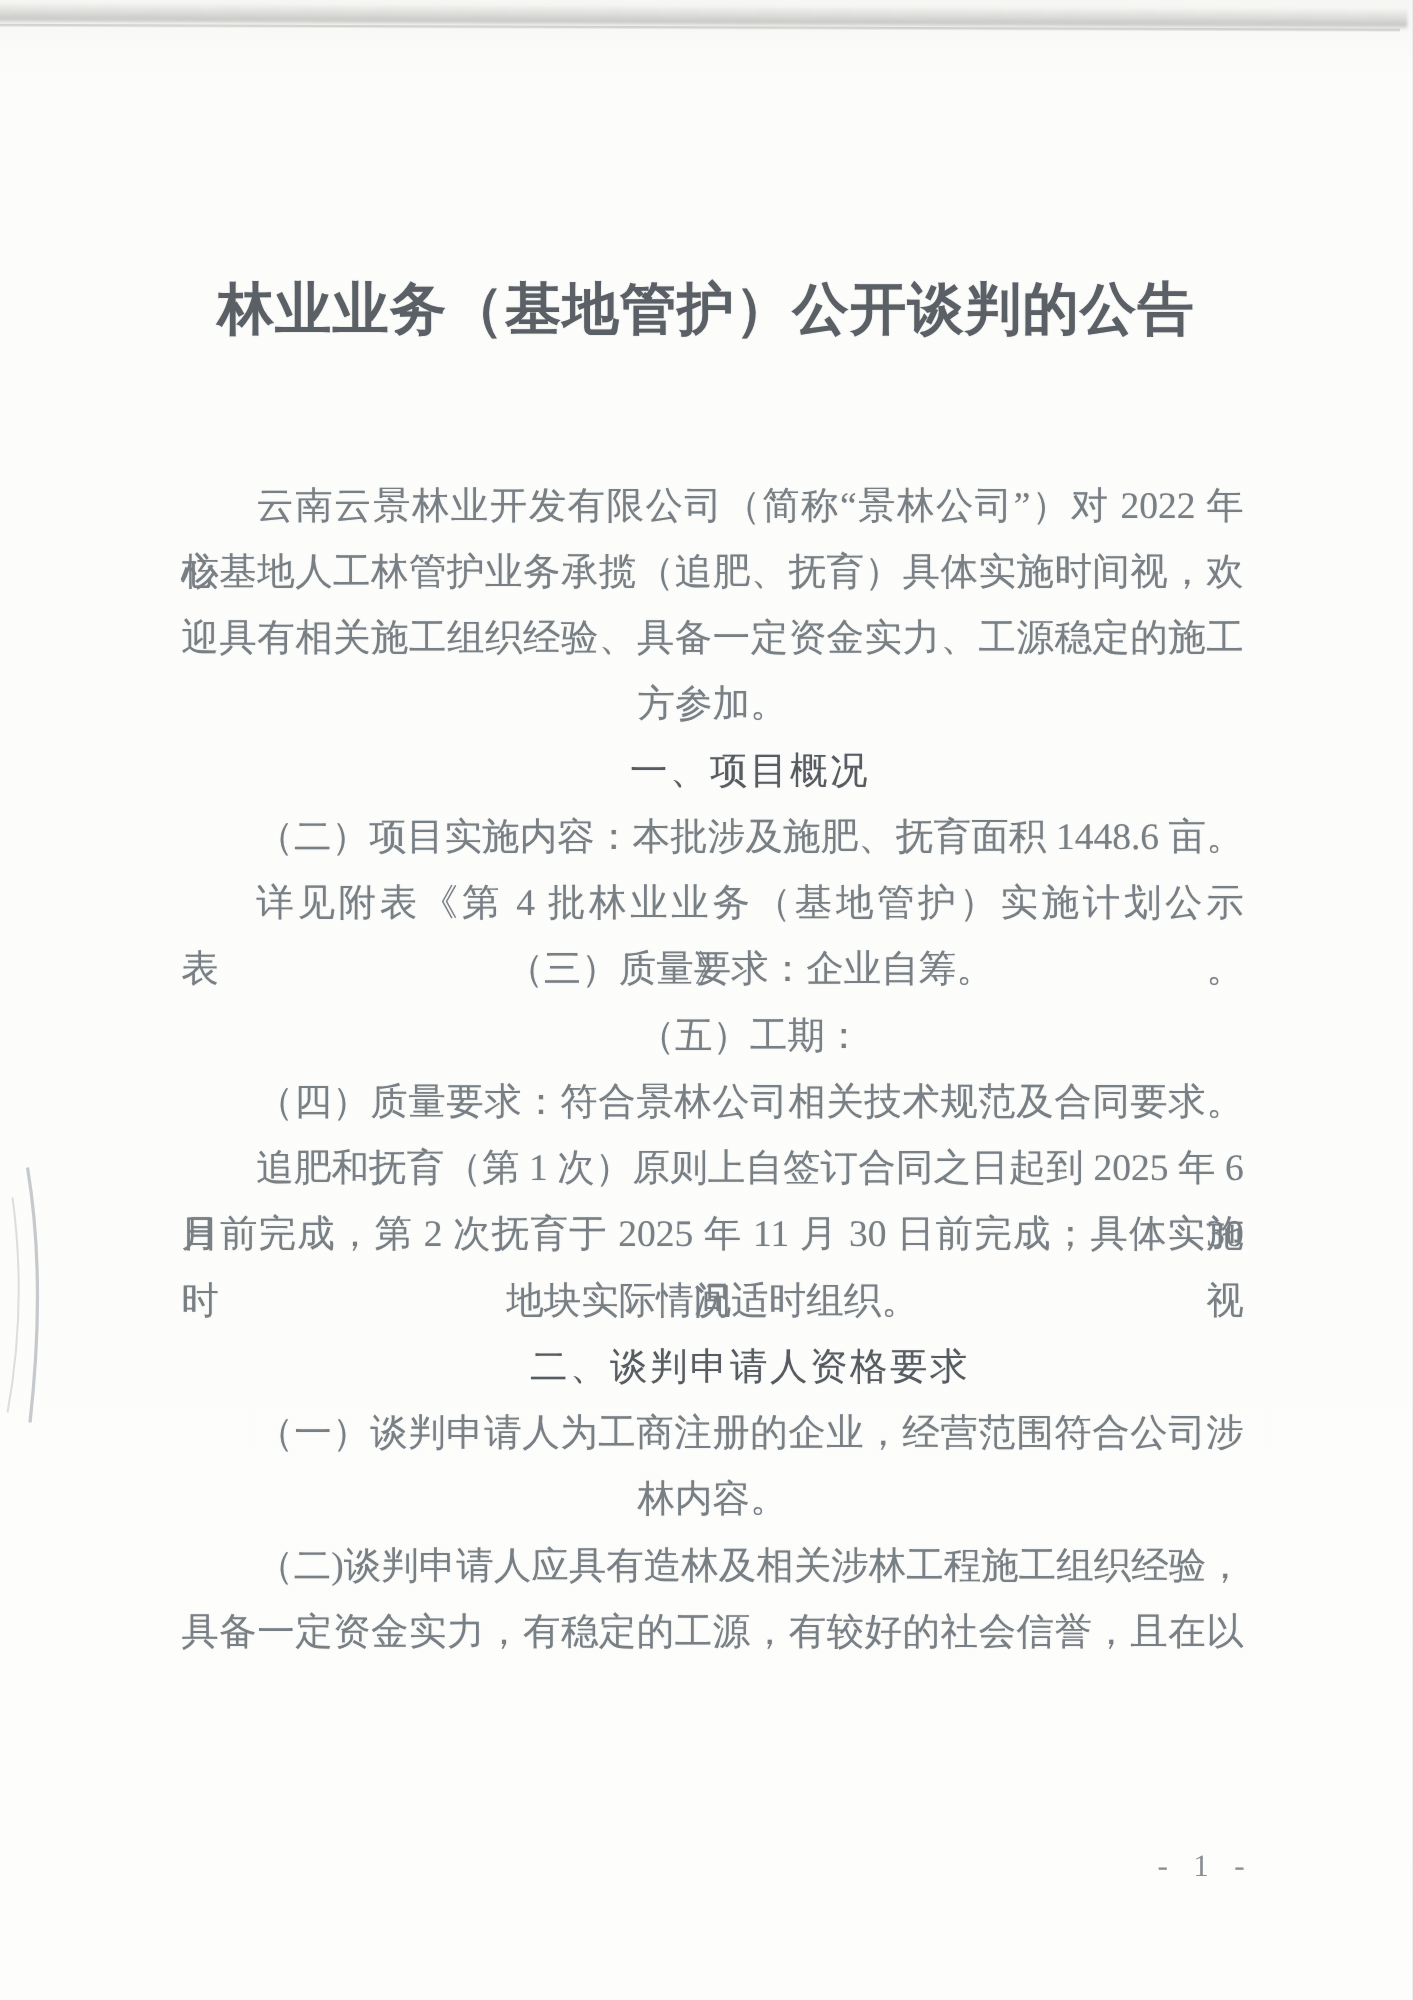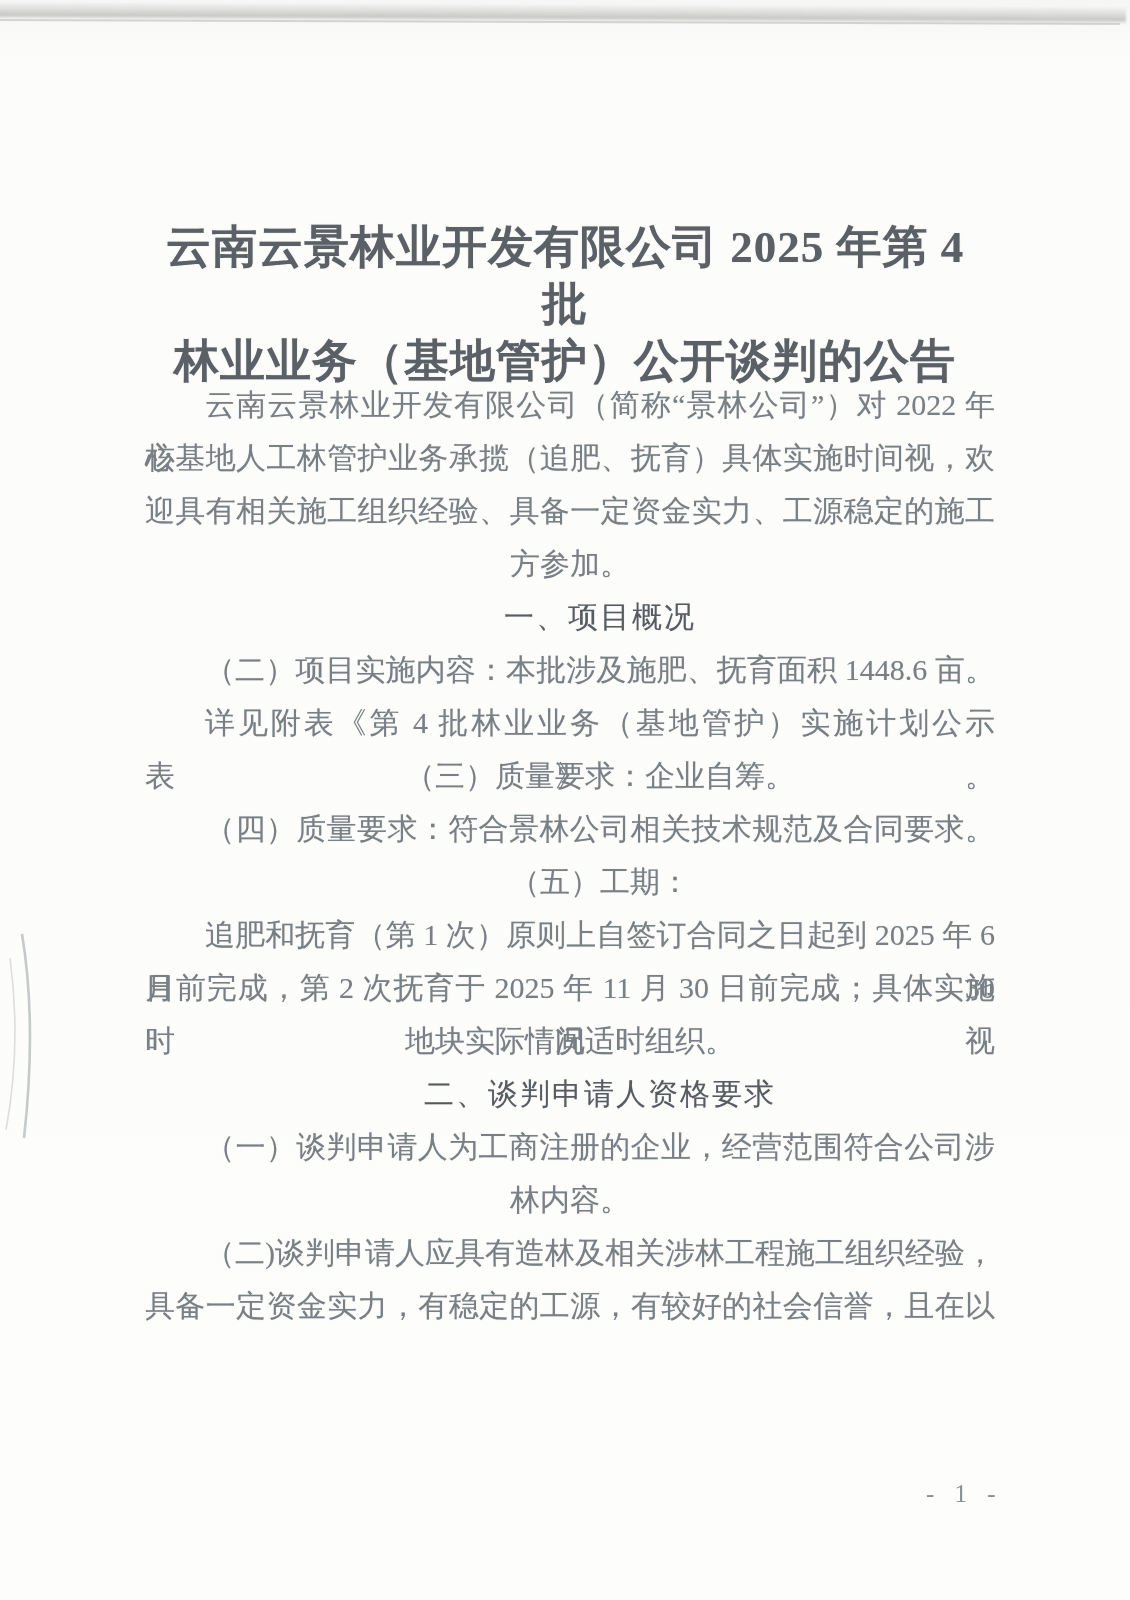--- a/index.html
+++ b/index.html
@@ -87,36 +87,35 @@
 
   <div class="scan-band"></div>
   <div class="scan-band-edge"></div>
 
   <svg class="curl-svg" width="44" height="270" viewBox="0 0 44 270">
     <path d="M22 16 C31 70, 33 140, 24 220" fill="none" stroke="#99a0a8" stroke-width="2.6" opacity="0.55"></path>
     <path d="M10 40 C17 92, 17 152, 6 212" fill="none" stroke="#aab0b6" stroke-width="1.6" opacity="0.40"></path>
   </svg>
 
   <div class="title-block">
-    <div>云南云景林业开发有限公司 2025 年第 4 批</div>
     <div>林业业务（基地管护）公开谈判的公告</div>
   </div>
 
   <div class="body-block">
     <div class="line ind j">云南云景林业开发有限公司（简称“景林公司”）对 2022 年核</div>
     <div class="line j">心基地人工林管护业务承揽（追肥、抚育）具体实施时间视，欢</div>
     <div class="line j">迎具有相关施工组织经验、具备一定资金实力、工源稳定的施工</div>
     <div class="line">方参加。</div>
 
     <div class="line ind h">一、项目概况</div>
     <div class="line ind j">（二）项目实施内容：本批涉及施肥、抚育面积 1448.6 亩。</div>
     <div class="line ind j">详见附表《第 4 批林业业务（基地管护）实施计划公示表》。</div>
     <div class="line ind">（三）质量要求：企业自筹。</div>
+    <div class="line ind">（五）工期：</div>
     <div class="line ind j">（四）质量要求：符合景林公司相关技术规范及合同要求。</div>
-    <div class="line ind">（五）工期：</div>
     <div class="line ind j">追肥和抚育（第 1 次）原则上自签订合同之日起到 2025 年 6 月 30</div>
     <div class="line j">日前完成，第 2 次抚育于 2025 年 11 月 30 日前完成；具体实施时间视</div>
     <div class="line">地块实际情况适时组织。</div>
 
     <div class="line ind h">二、谈判申请人资格要求</div>
     <div class="line ind j">（一）谈判申请人为工商注册的企业，经营范围符合公司涉</div>
     <div class="line">林内容。</div>
     <div class="line ind j">（二)谈判申请人应具有造林及相关涉林工程施工组织经验，</div>
     <div class="line j">具备一定资金实力，有稳定的工源，有较好的社会信誉，且在以</div>
   </div>

